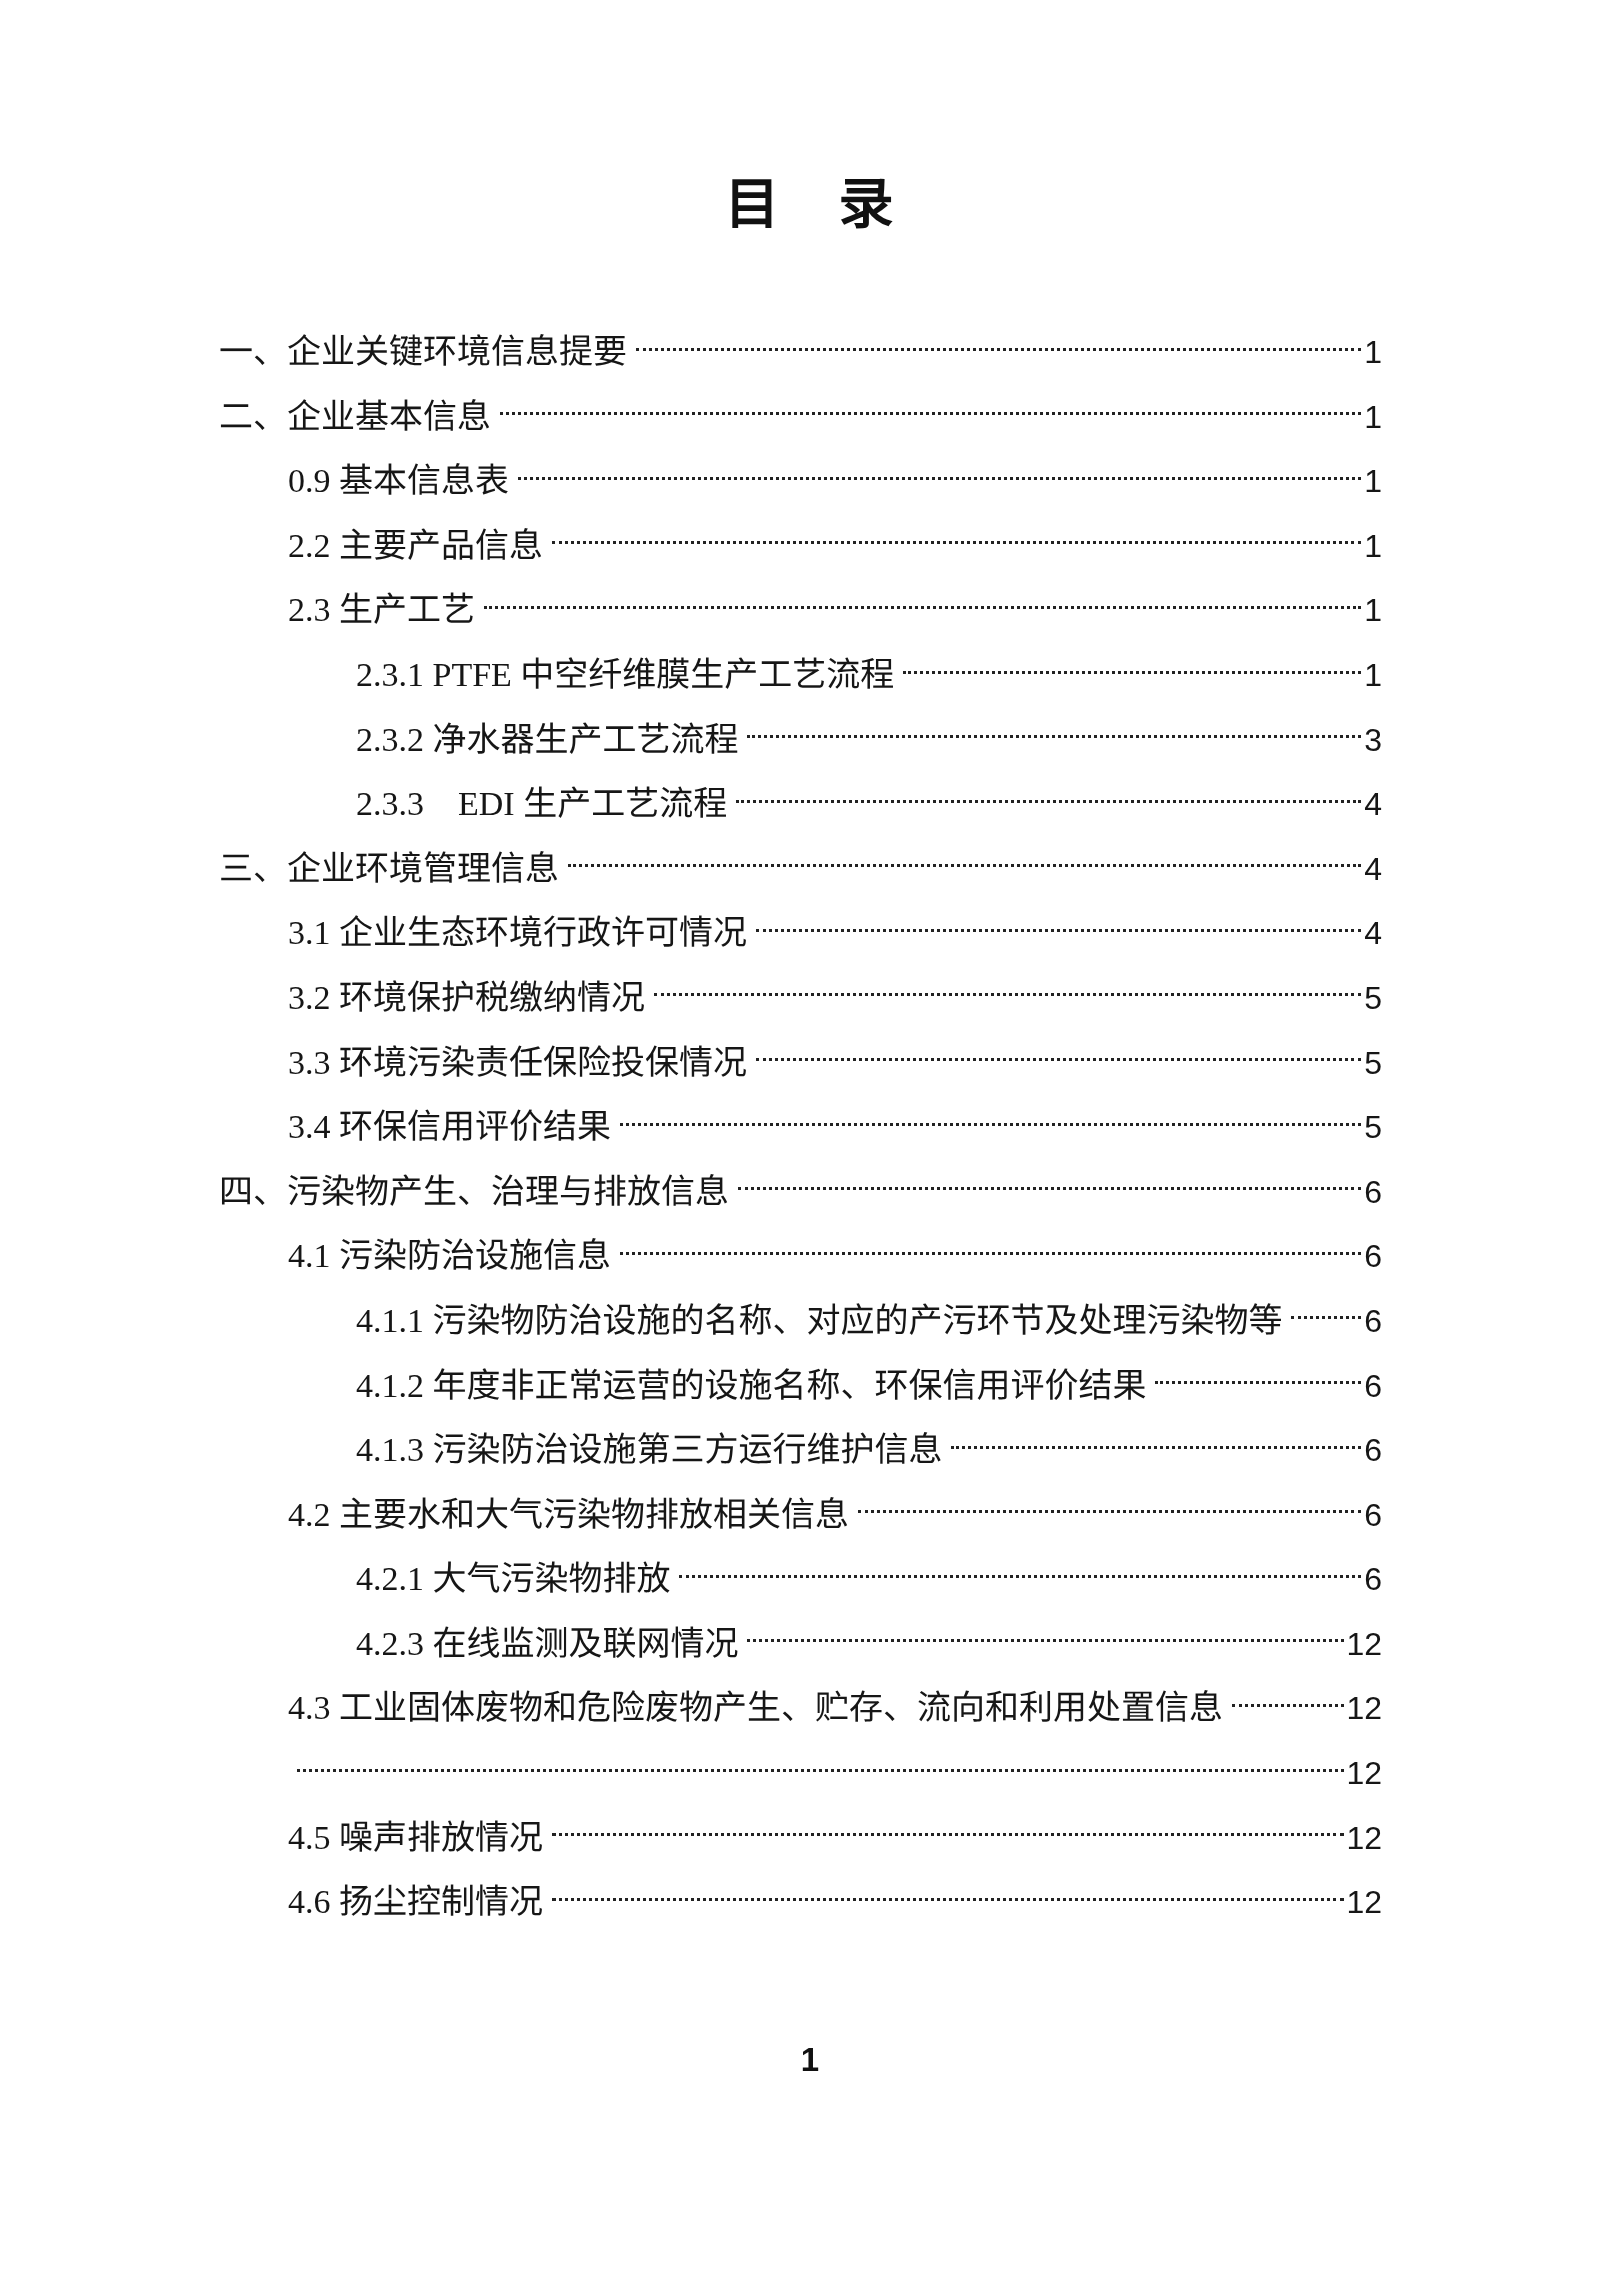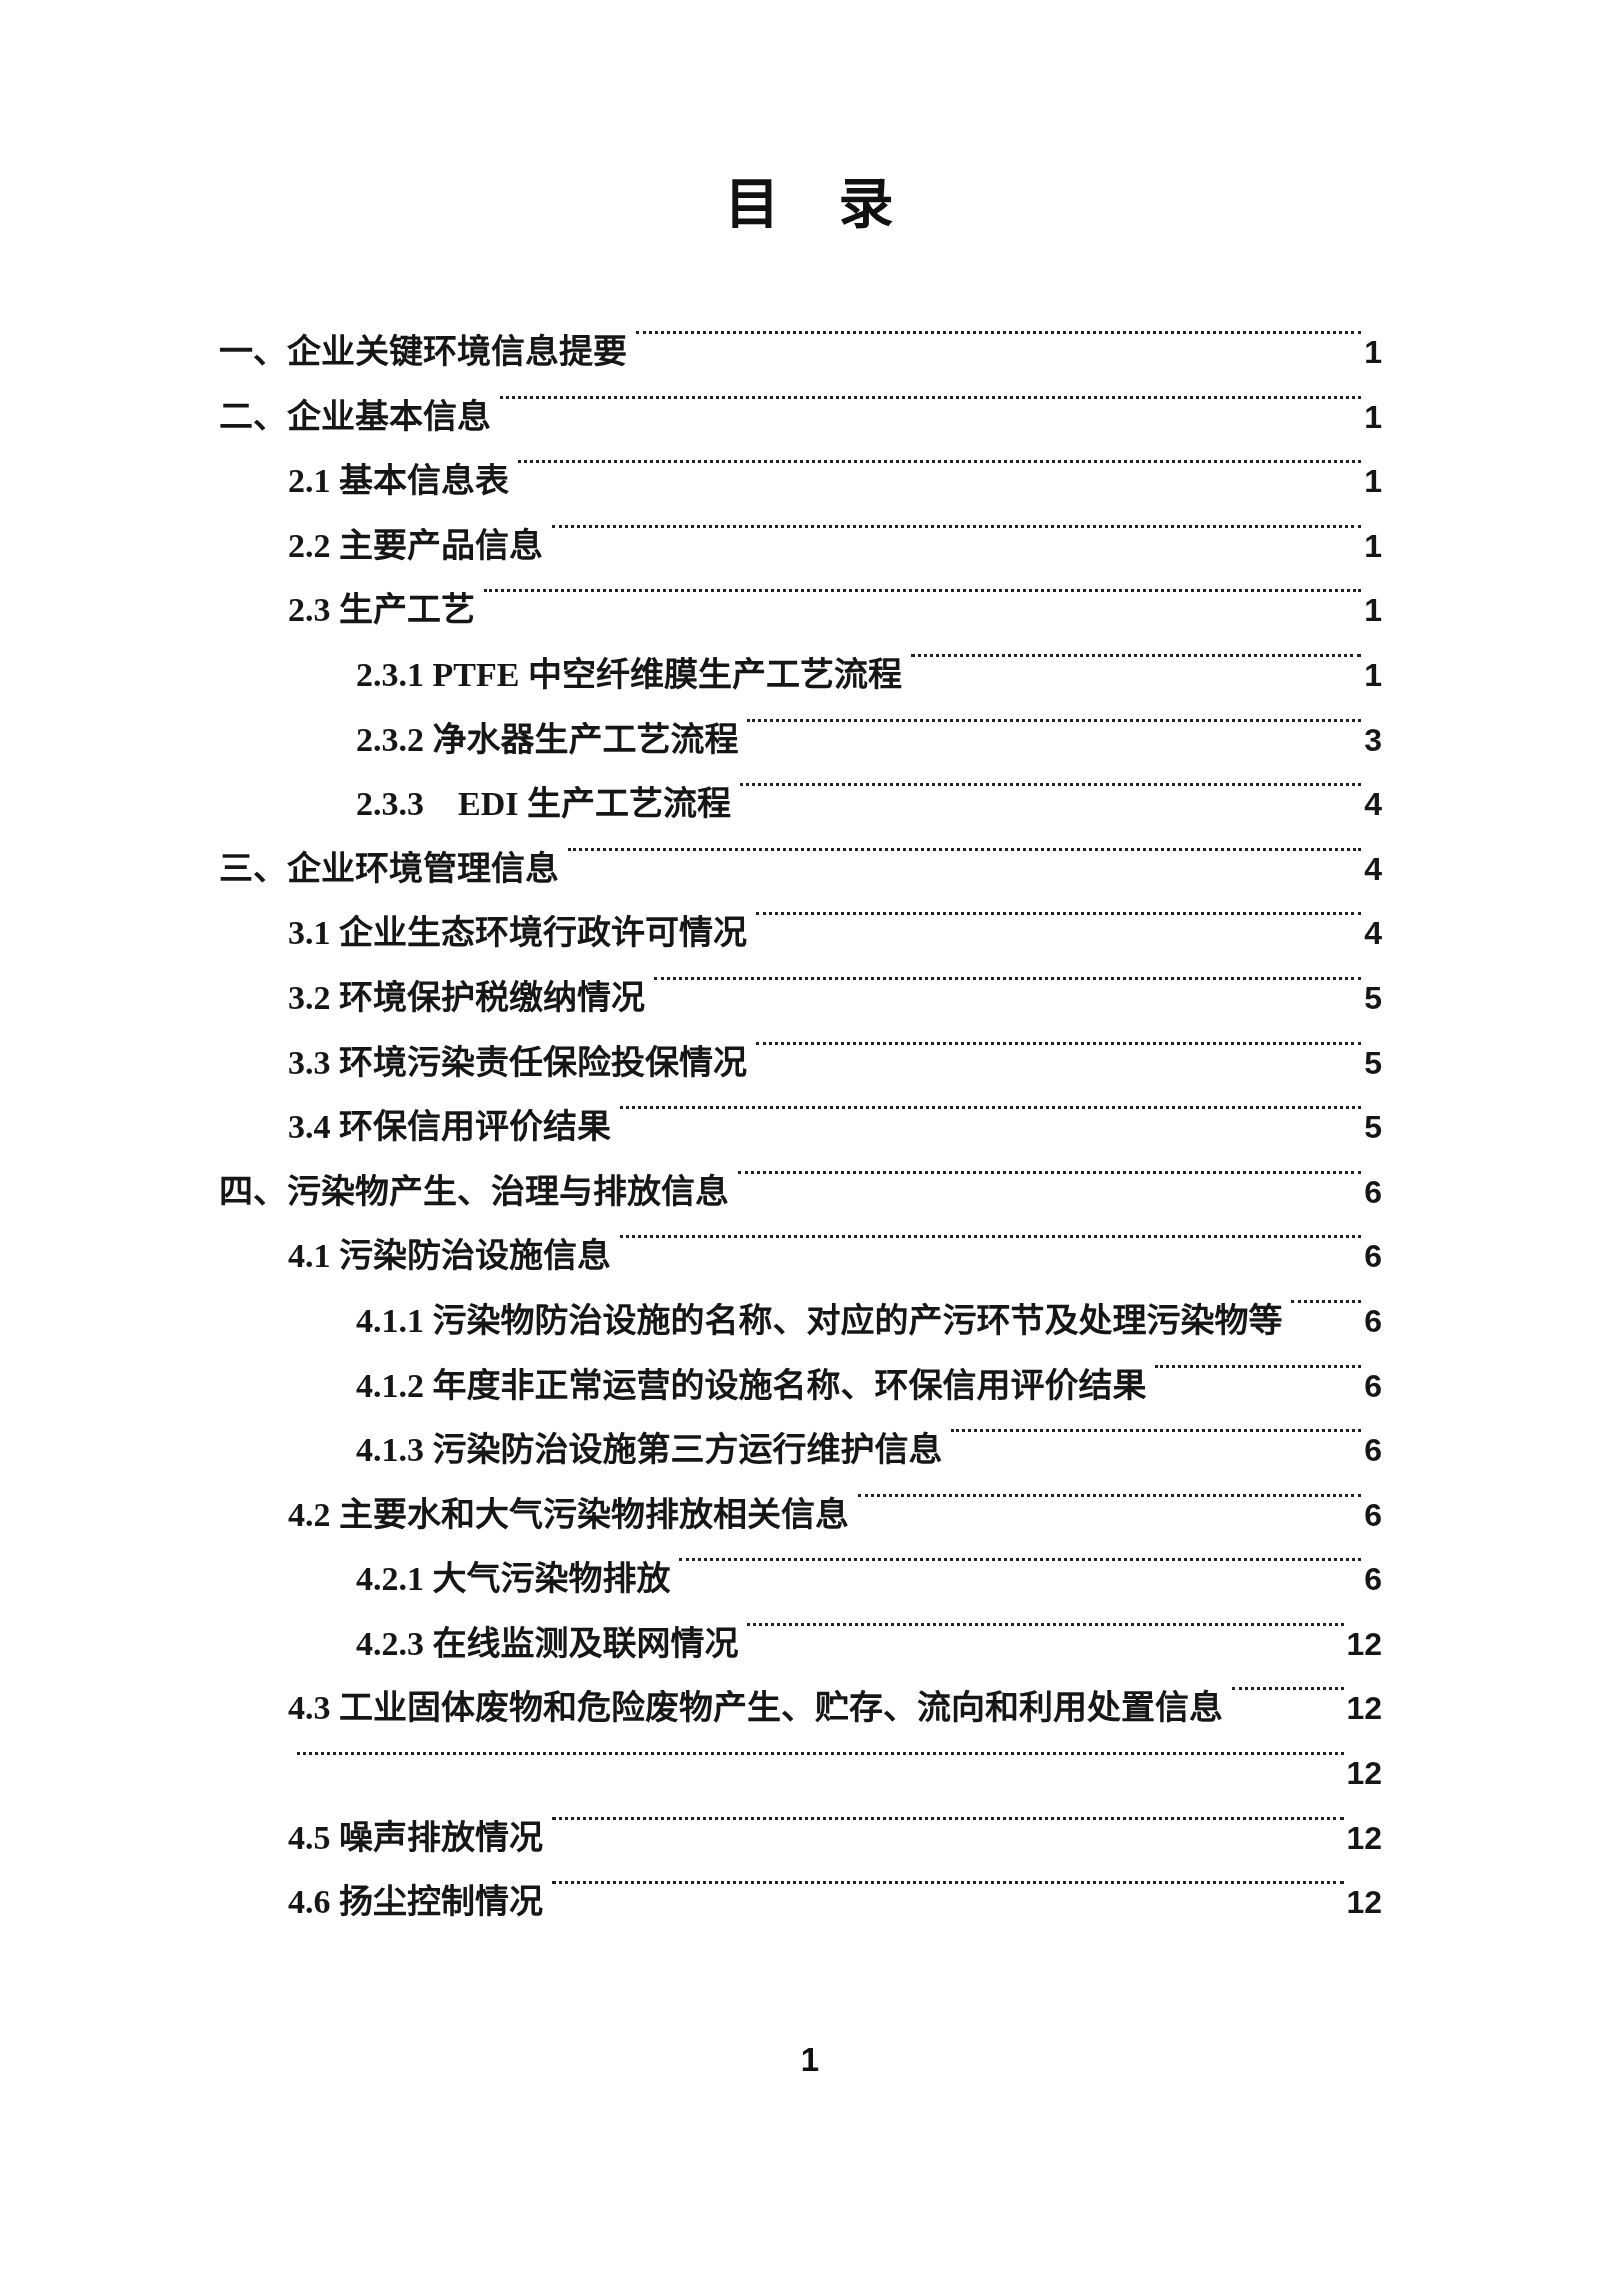--- a/index.html
+++ b/index.html
@@ -25,26 +25,25 @@
     line-height: 71px;
     letter-spacing: 2px;
     color: #111;
     white-space: pre;
   }
   .toc {
     margin: 90px 238px 0 219px; 
   }
   .toc-row {
     display: flex;
-    align-items: flex-start;
+    align-items: center;
     font-size: 34px;
     line-height: 44px;
     margin-bottom: 20.6px; 
     color: #161616;
-    font-weight: bold;
   }
   .toc-row.level-1 { padding-left: 0; }
   .toc-row.level-2 { padding-left: 69px; }
   .toc-row.level-3 { padding-left: 137px; }
   .toc-row .label {
     white-space: pre-wrap;
     flex-shrink: 0;
     max-width: 100%;
   }
   .toc-row .leader {
@@ -85,21 +84,21 @@
     <span class="pageno">1</span>
   </div>
 
   <div class="toc-row level-1">
     <span class="label">二、企业基本信息</span>
     <span class="leader"></span>
     <span class="pageno">1</span>
   </div>
 
   <div class="toc-row level-2">
-    <span class="label">2.1 基本信息表</span>
+    <span class="label">0.9 基本信息表</span>
     <span class="leader"></span>
     <span class="pageno">1</span>
   </div>
 
   <div class="toc-row level-2">
     <span class="label">2.2 主要产品信息</span>
     <span class="leader"></span>
     <span class="pageno">1</span>
   </div>
 

